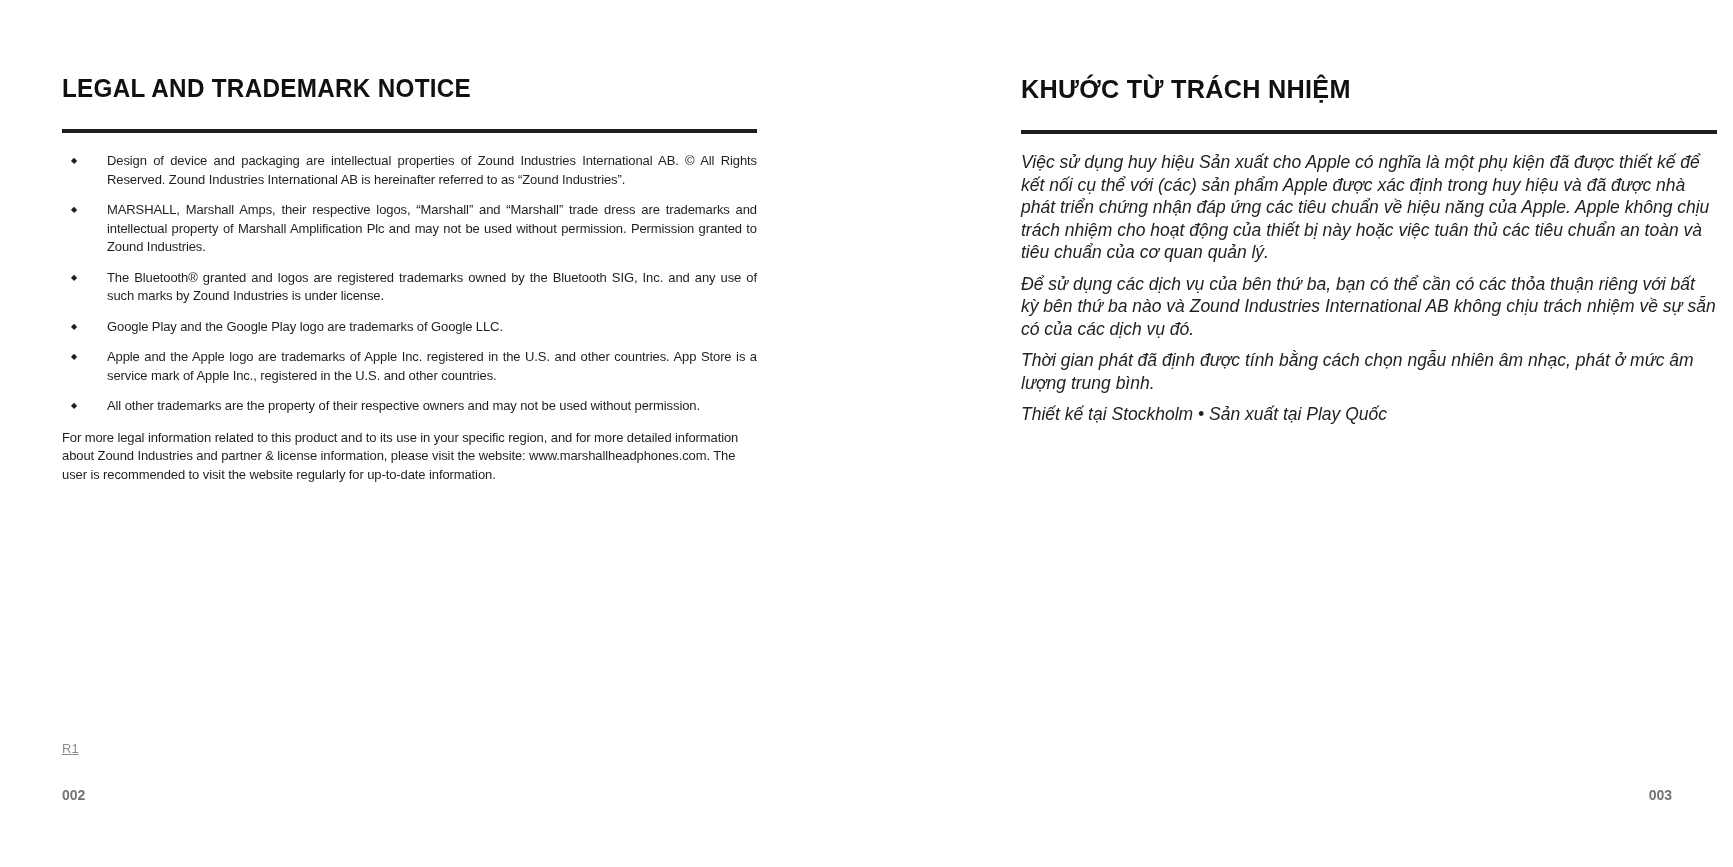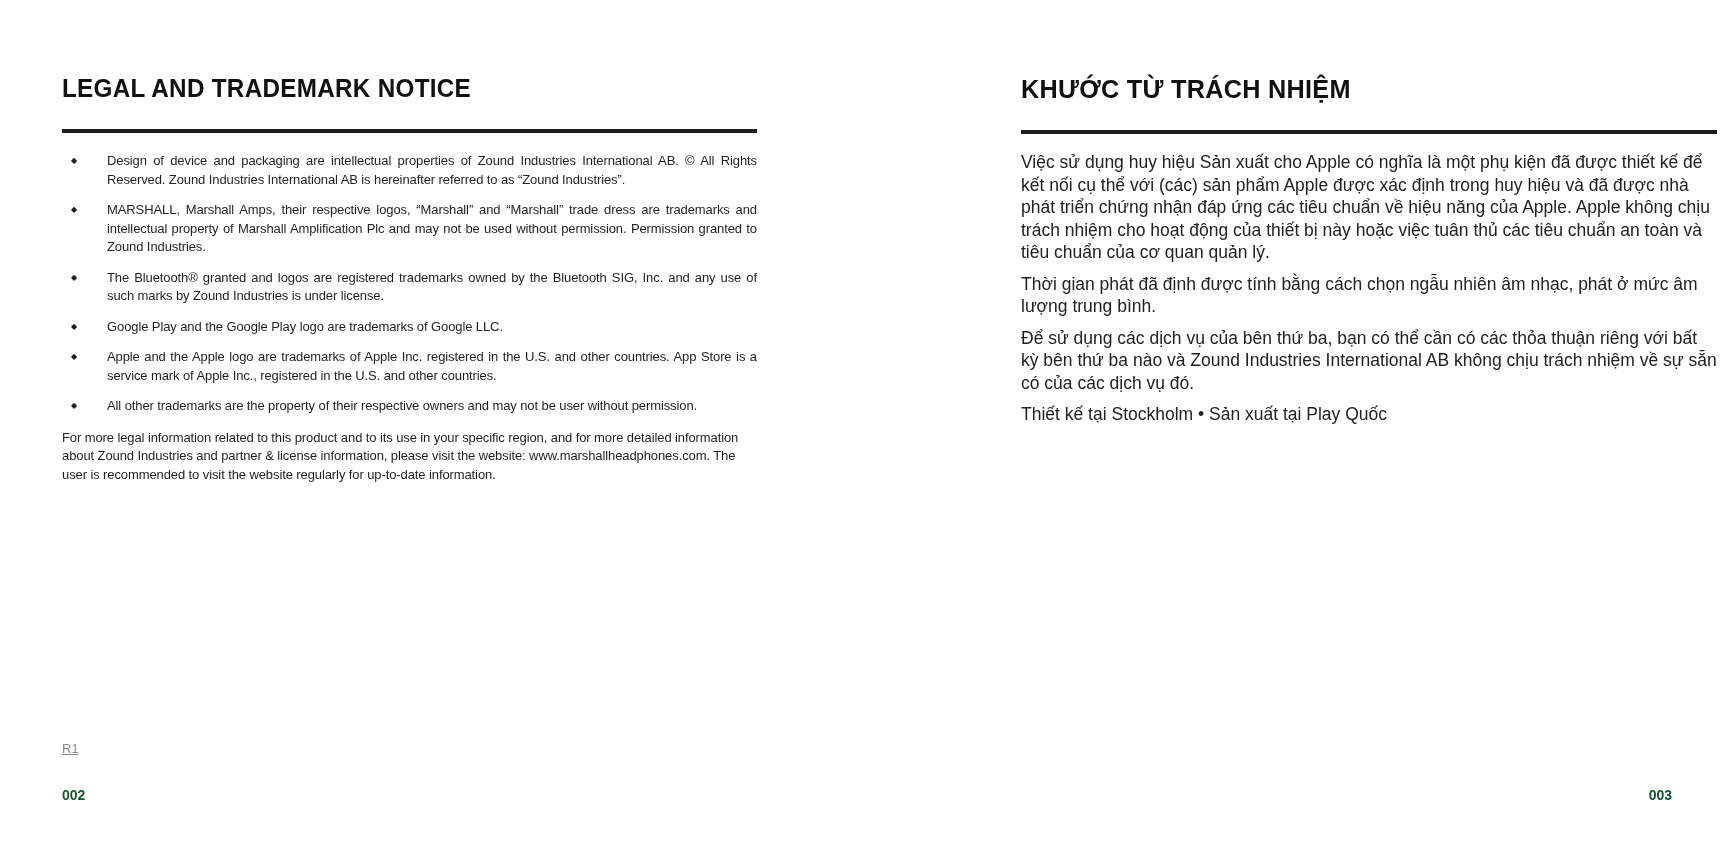--- a/index.html
+++ b/index.html
@@ -78,36 +78,37 @@
   }
   
   .right-body {
     margin-top: 17px;
     font-size: 17.5px;
     line-height: 22.5px;
     color: #222222;
   }
   .right-body p {
     margin: 0 0 9px 0;
+    font-style: italic;
   }
   
   .revision-mark {
     position: absolute;
     left: 62px;
     top: 741px;
     font-size: 13px;
     color: #8c8c8c;
     text-decoration: underline;
   }
   .page-number {
     position: absolute;
     top: 787px;
     font-size: 14px;
     font-weight: 700;
-    color: #14532d;
+    color: #737373;
   }
   .page-number-left  { left: 62px; }
   .page-number-right { right: 61px; }
 </style>
 </head>
 <body>
 
 <div class="page">
 
   <section class="col col-left">
@@ -131,36 +132,36 @@
         <li class="bullet-item">
           <span class="bullet-marker">◆</span>
           <span class="bullet-text">Google Play and the Google Play logo are trademarks of Google LLC.</span>
         </li>
         <li class="bullet-item">
           <span class="bullet-marker">◆</span>
           <span class="bullet-text">Apple and the Apple logo are trademarks of Apple Inc. registered in the U.S. and other countries. App Store is a service mark of Apple Inc., registered in the U.S. and other countries.</span>
         </li>
         <li class="bullet-item">
           <span class="bullet-marker">◆</span>
-          <span class="bullet-text">All other trademarks are the property of their respective owners and may not be user without permission.</span>
+          <span class="bullet-text">All other trademarks are the property of their respective owners and may not be used without permission.</span>
         </li>
       </ul>
 
       <p class="left-paragraph">For more legal information related to this product and to its use in your specific region, and for more detailed information about Zound Industries and partner &amp; license information, please visit the website: www.marshallheadphones.com. The user is recommended to visit the website regularly for up-to-date information.</p>
     </div>
   </section>
 
   <section class="col col-right">
     <h1 class="doc-title">KHƯỚC TỪ TRÁCH NHIỆM</h1>
     <div class="title-rule"></div>
 
     <div class="right-body">
       <p>Việc sử dụng huy hiệu Sản xuất cho Apple có nghĩa là một phụ kiện đã được thiết kế để kết nối cụ thể với (các) sản phẩm Apple được xác định trong huy hiệu và đã được nhà phát triển chứng nhận đáp ứng các tiêu chuẩn về hiệu năng của Apple. Apple không chịu trách nhiệm cho hoạt động của thiết bị này hoặc việc tuân thủ các tiêu chuẩn an toàn và tiêu chuẩn của cơ quan quản lý.</p>
+      <p>Để sử dụng các dịch vụ của bên thứ ba, bạn có thể cần có các thỏa thuận riêng với bất kỳ bên thứ ba nào và Zound Industries International AB không chịu trách nhiệm về sự sẵn có của các dịch vụ đó.</p>
       <p>Thời gian phát đã định được tính bằng cách chọn ngẫu nhiên âm nhạc, phát ở mức âm lượng trung bình.</p>
-      <p>Để sử dụng các dịch vụ của bên thứ ba, bạn có thể cần có các thỏa thuận riêng với bất kỳ bên thứ ba nào và Zound Industries International AB không chịu trách nhiệm về sự sẵn có của các dịch vụ đó.</p>
       <p>Thiết kế tại Stockholm • Sản xuất tại Play Quốc</p>
     </div>
   </section>
 
   <div class="revision-mark">R1</div>
   <div class="page-number page-number-left">002</div>
   <div class="page-number page-number-right">003</div>
 
 </div>
 

